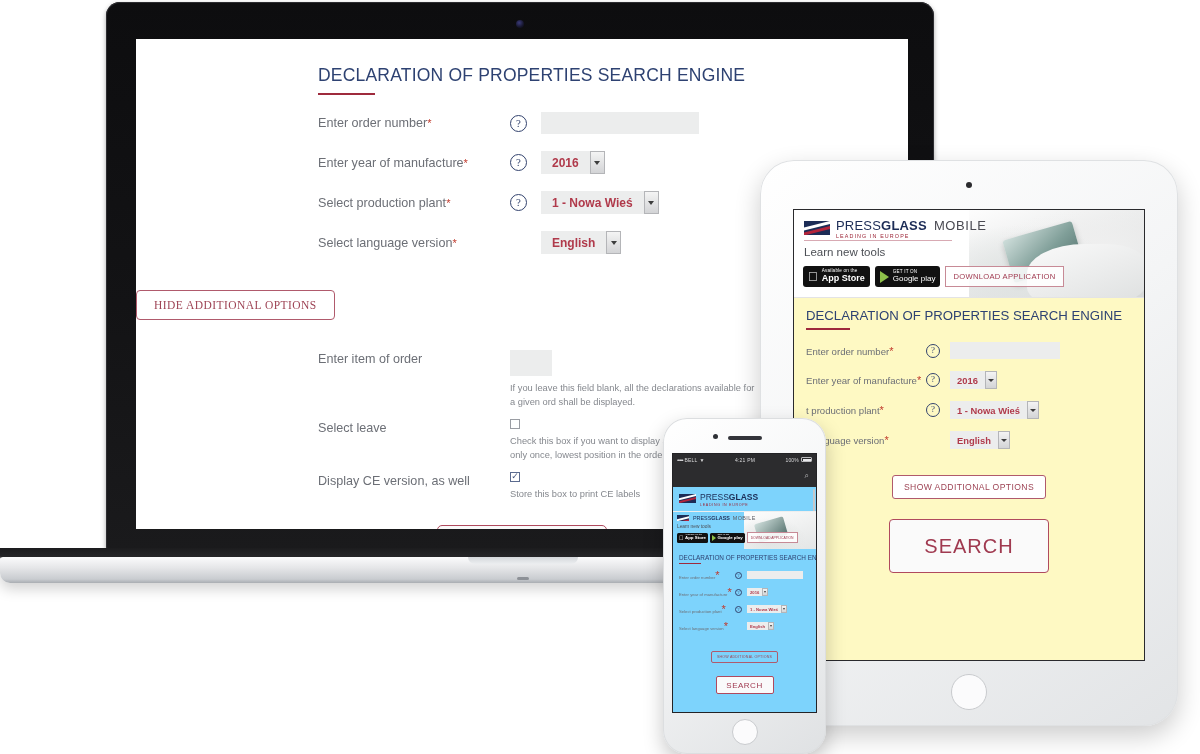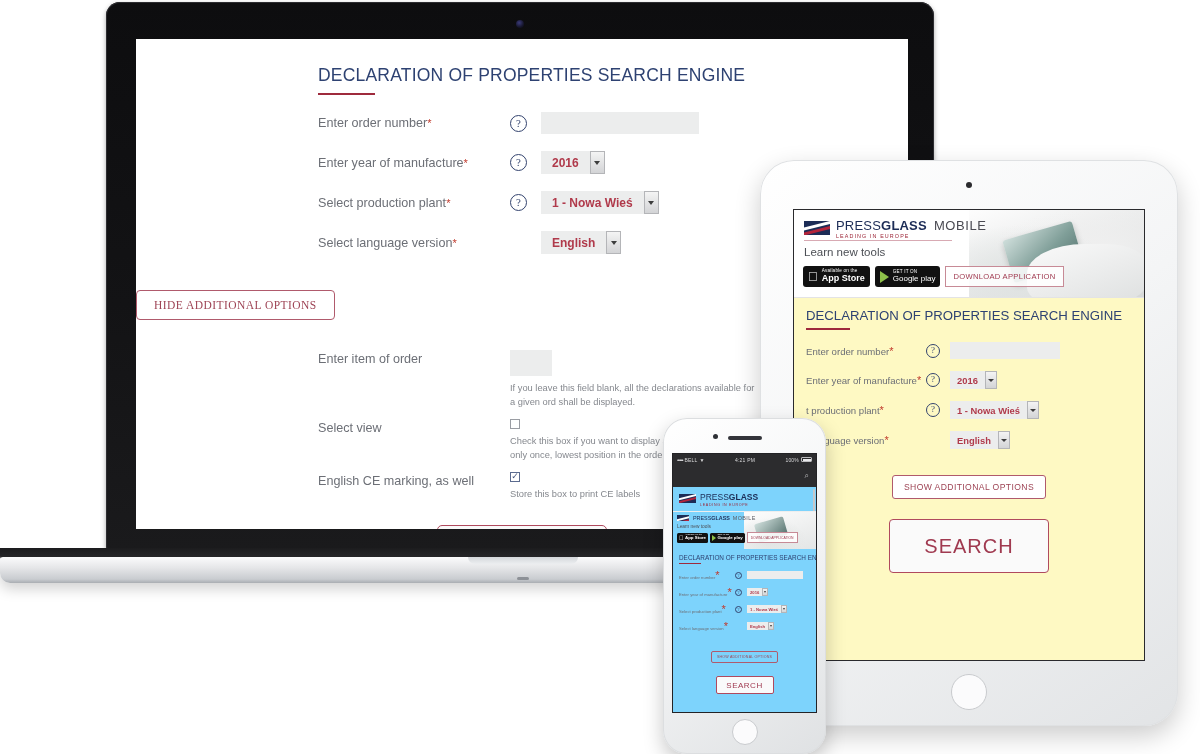--- a/index.html
+++ b/index.html
@@ -337,29 +337,29 @@
           <div class="dadv">
             <div class="dadv-row">
               <div class="dadv-label">Enter item of order</div>
               <div class="dadv-ctrl">
                 <div class="dsmall-input"></div>
                 <div class="dhint">If you leave this field blank, all the declarations available for a given ord shall be displayed.</div>
               </div>
             </div>
 
             <div class="dadv-row">
-              <div class="dadv-label">Select view</div>
+              <div class="dadv-label">Select leave</div>
               <div class="dadv-ctrl">
                 <div class="dcheck"></div>
                 <div class="dhint">Check this box if you want to display any kind of declaration only once, lowest position in the order.</div>
               </div>
             </div>
 
             <div class="dadv-row">
-              <div class="dadv-label">English CE marking, as well</div>
+              <div class="dadv-label">Display CE version, as well</div>
               <div class="dadv-ctrl">
                 <div class="dcheck on"></div>
                 <div class="dhint">Store this box to print CE labels</div>
               </div>
             </div>
           </div>
 
           <div class="dsearch-wrap">
             <div class="dsearch">SEARCH</div>
           </div>

